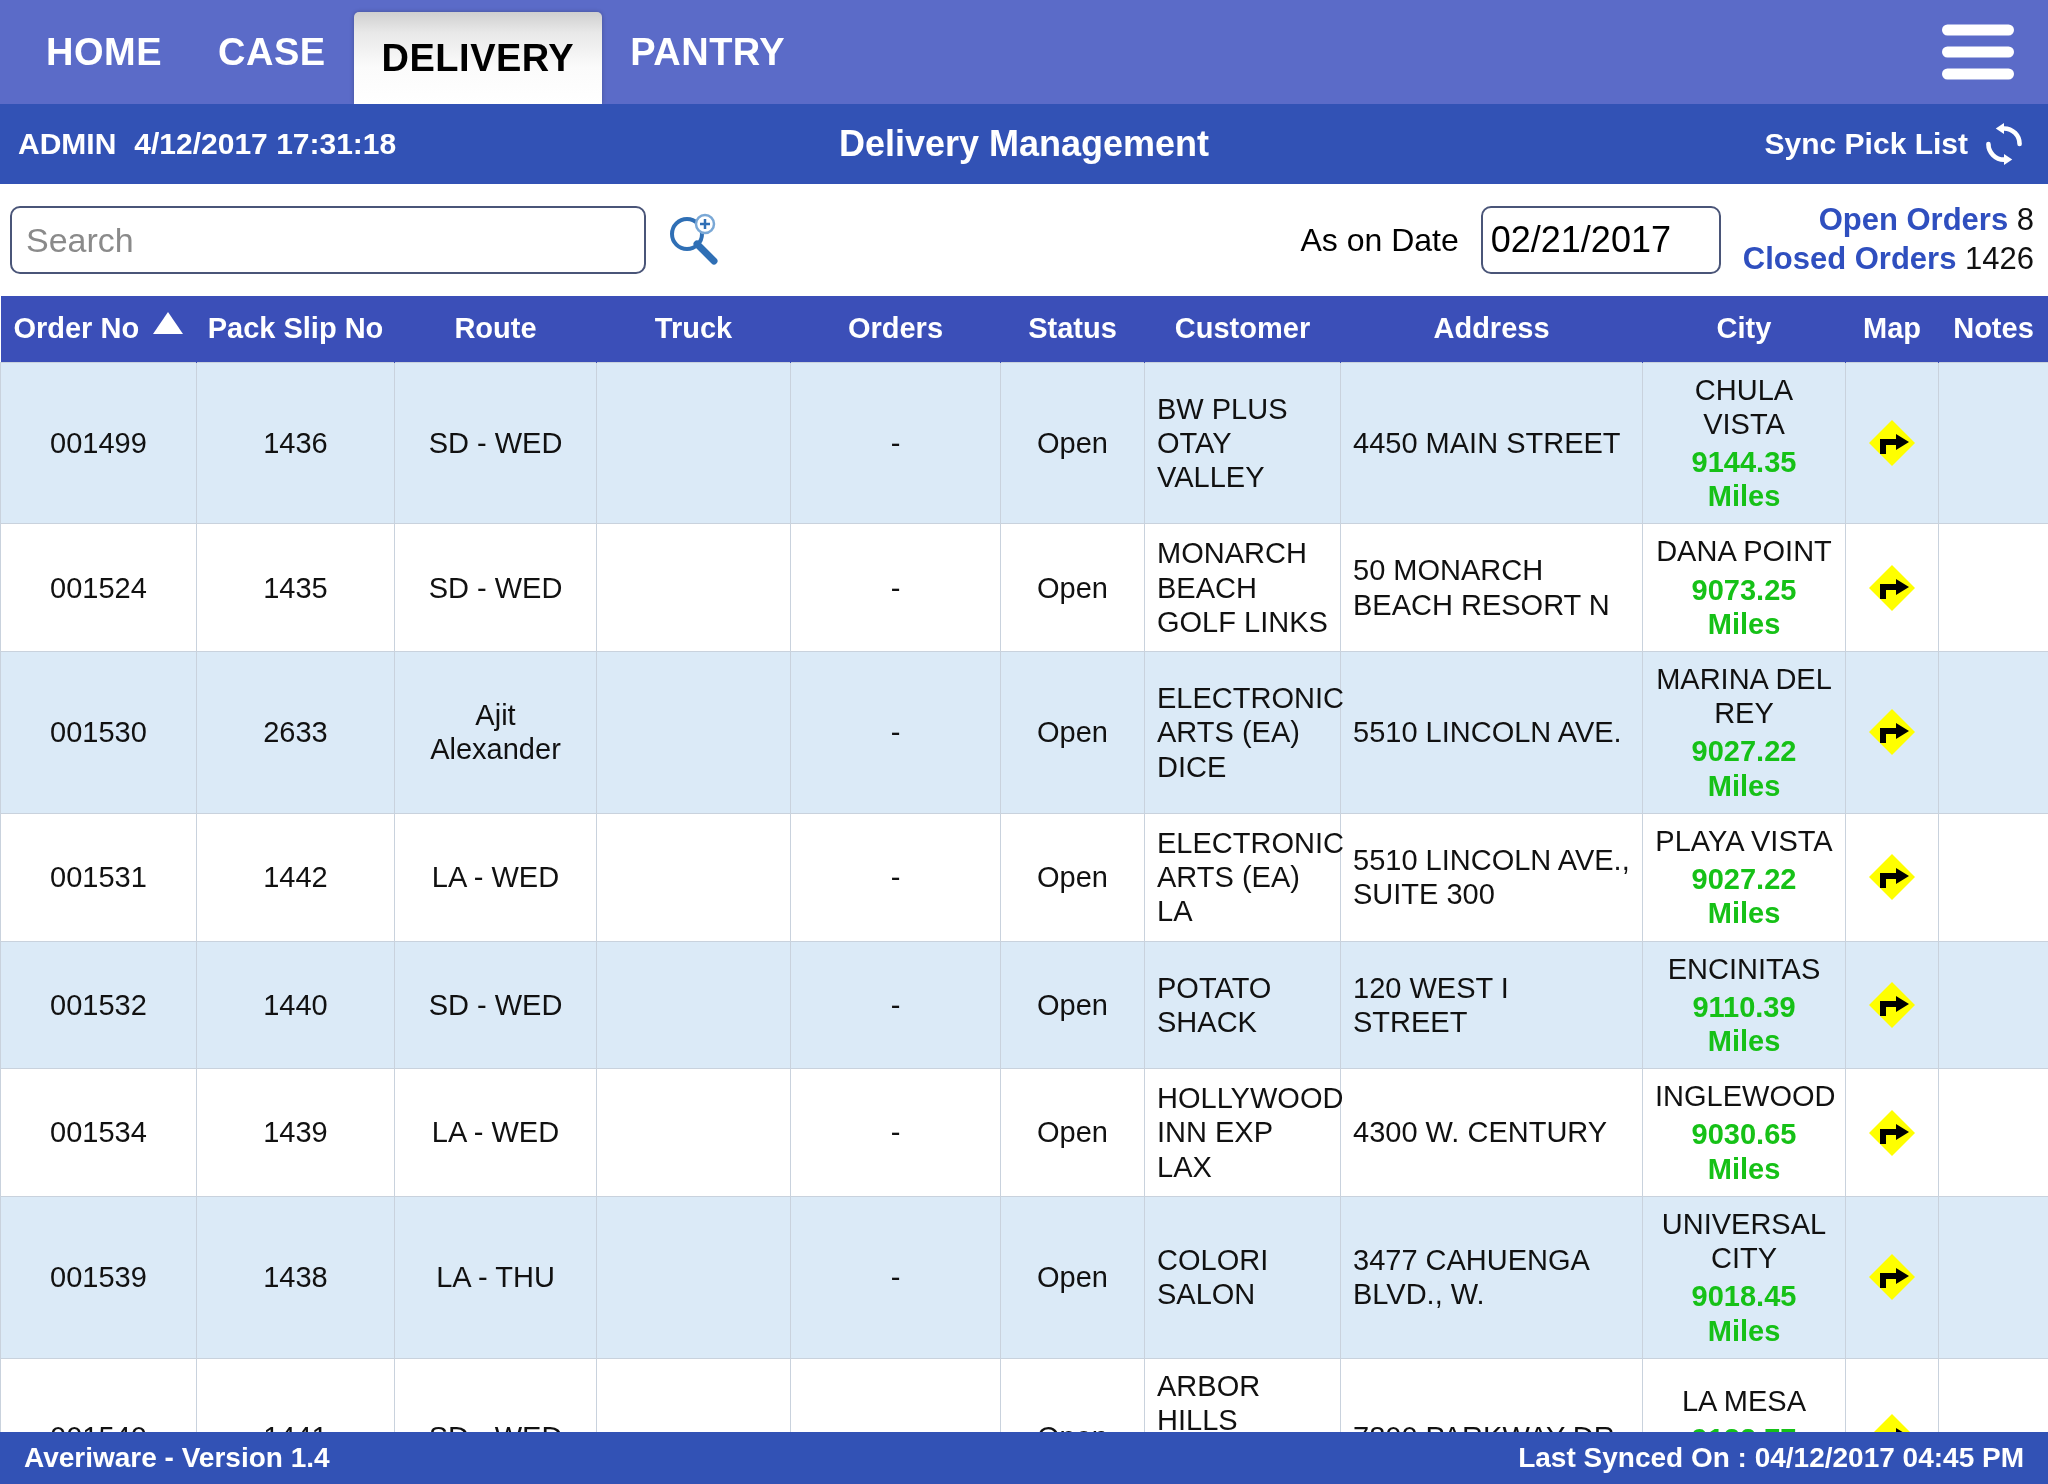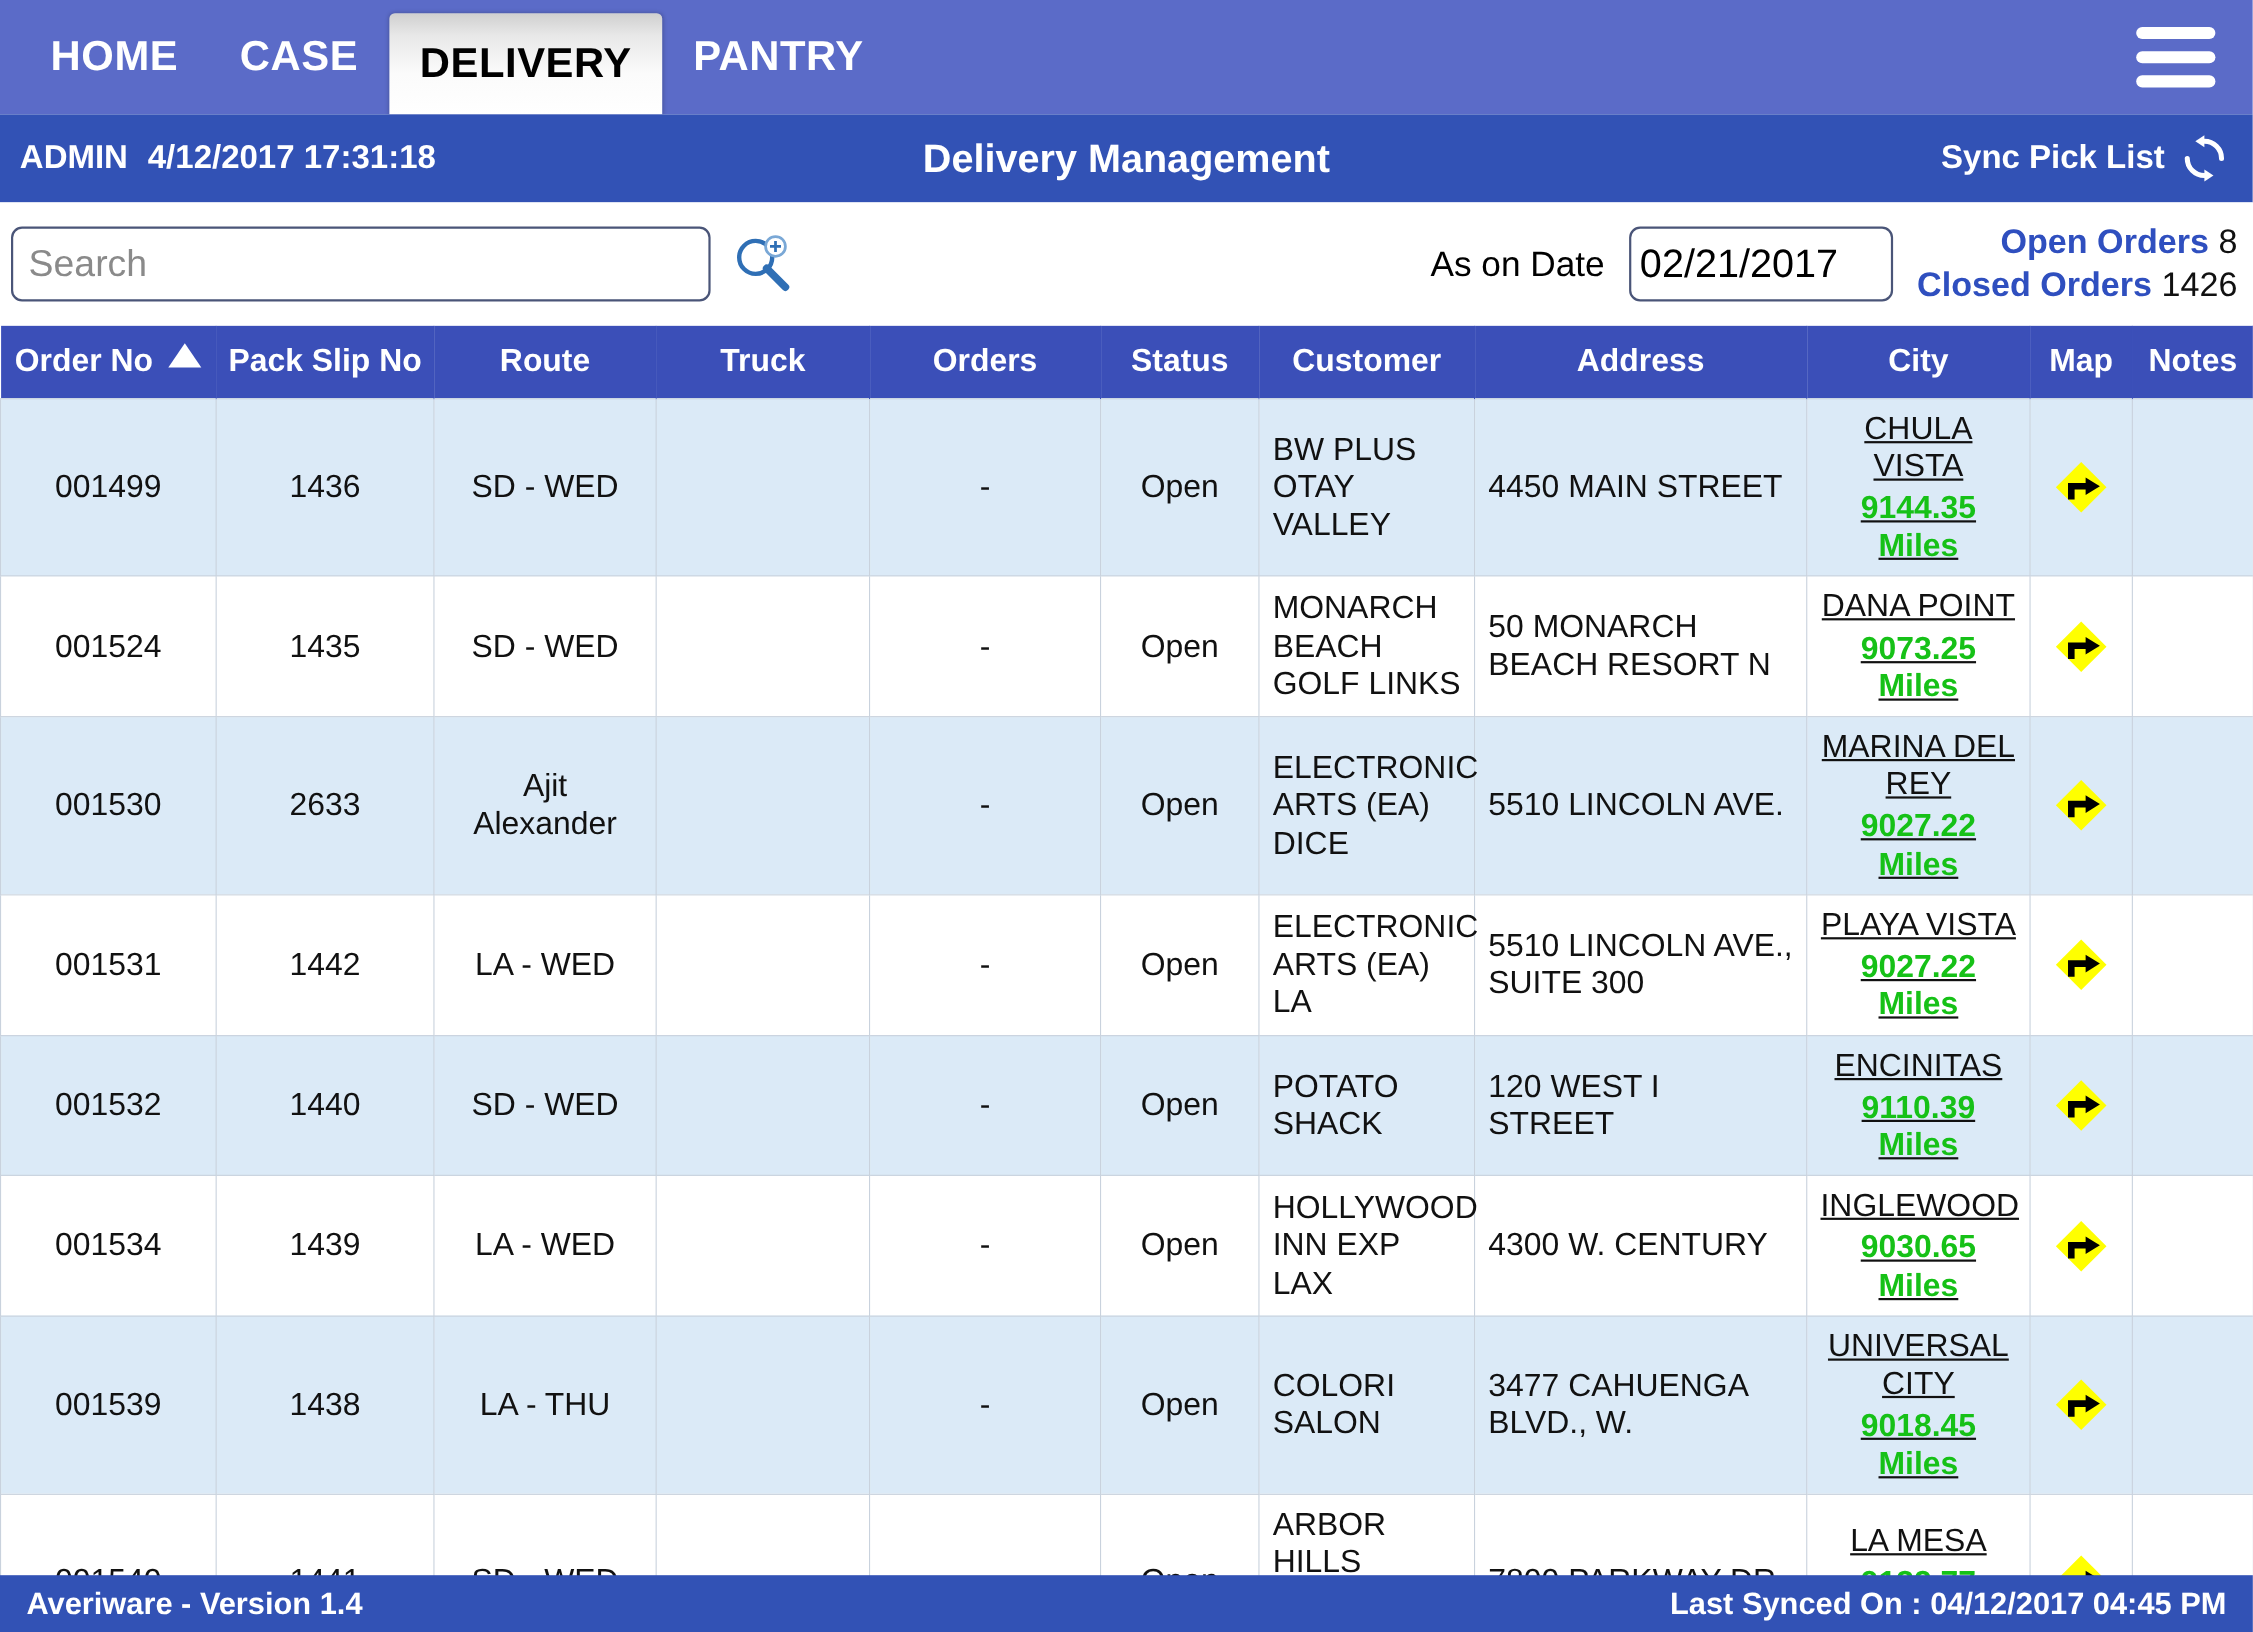--- a/index.html
+++ b/index.html
@@ -203,21 +203,21 @@
   }
   tbody tr.odd td { background: #dbeaf7; }
   tbody tr.even td { background: #ffffff; }
   .c-order, .c-pack { text-align: center; color: #2f55a4; }
   .c-route { text-align: center; color: #111; }
   .c-truck { text-align: center; }
   .c-driver { text-align: center; color: #111; }
   .c-status { text-align: center; }
   .c-customer { text-align: left; }
   .c-address { text-align: left; }
-  .c-city { text-align: center; text-decoration: underline; }
+  .c-city { text-align: center; }
   .city-name { display:block; color:#111; }
   .city-miles { display:block; color:#16c117; font-weight: bold; margin-top: 4px; }
   .c-map { text-align: center; }
   .c-notes { text-align: center; }
   .map-icon { width: 50px; height: 50px; display: inline-block; vertical-align: middle; cursor: pointer; }
 
   
   .footer {
     position: absolute;
     left: 0; bottom: 0;

